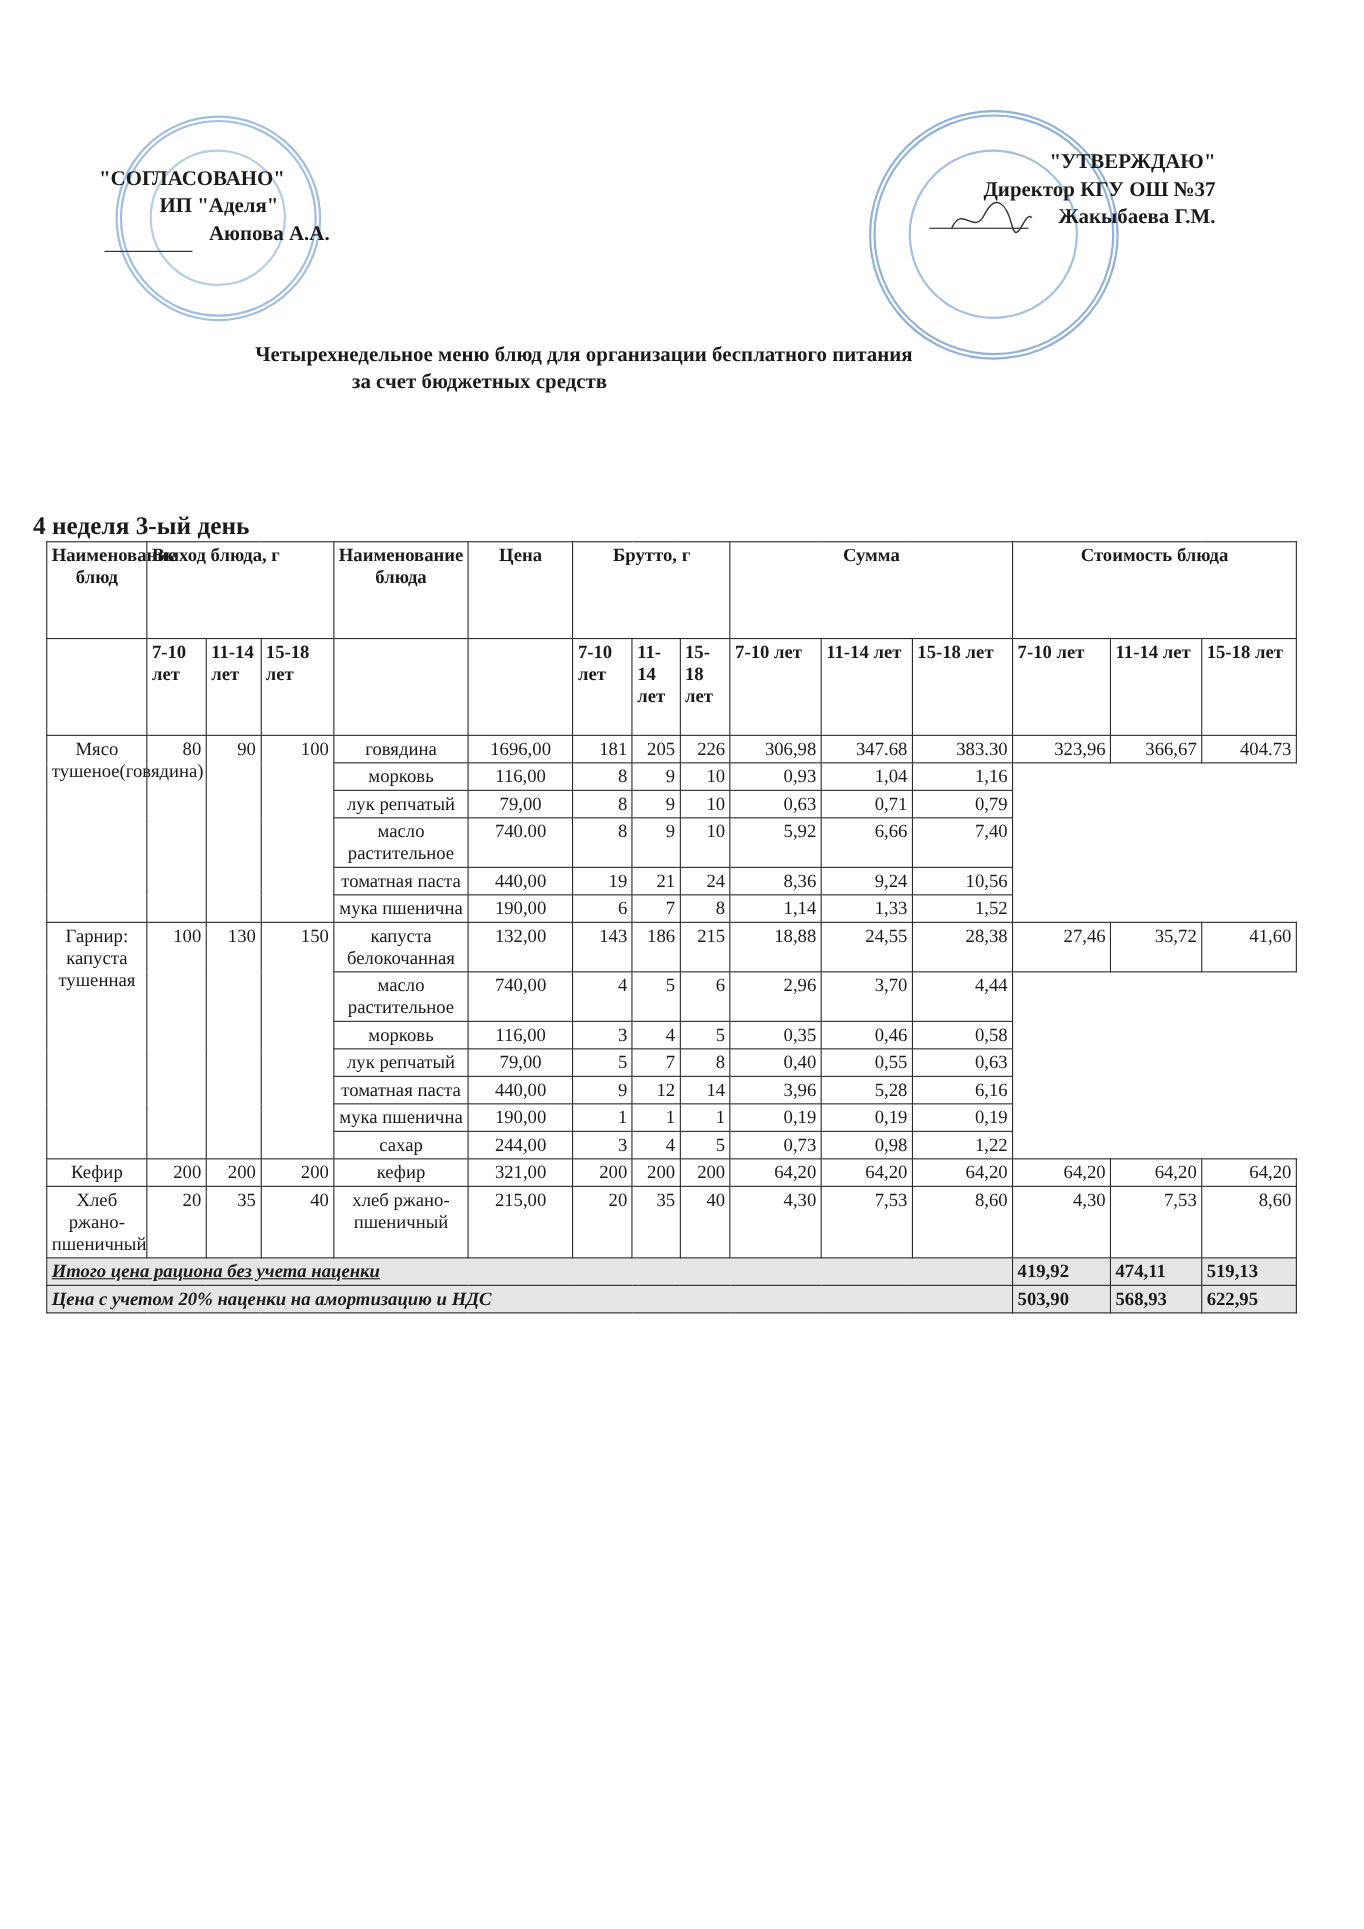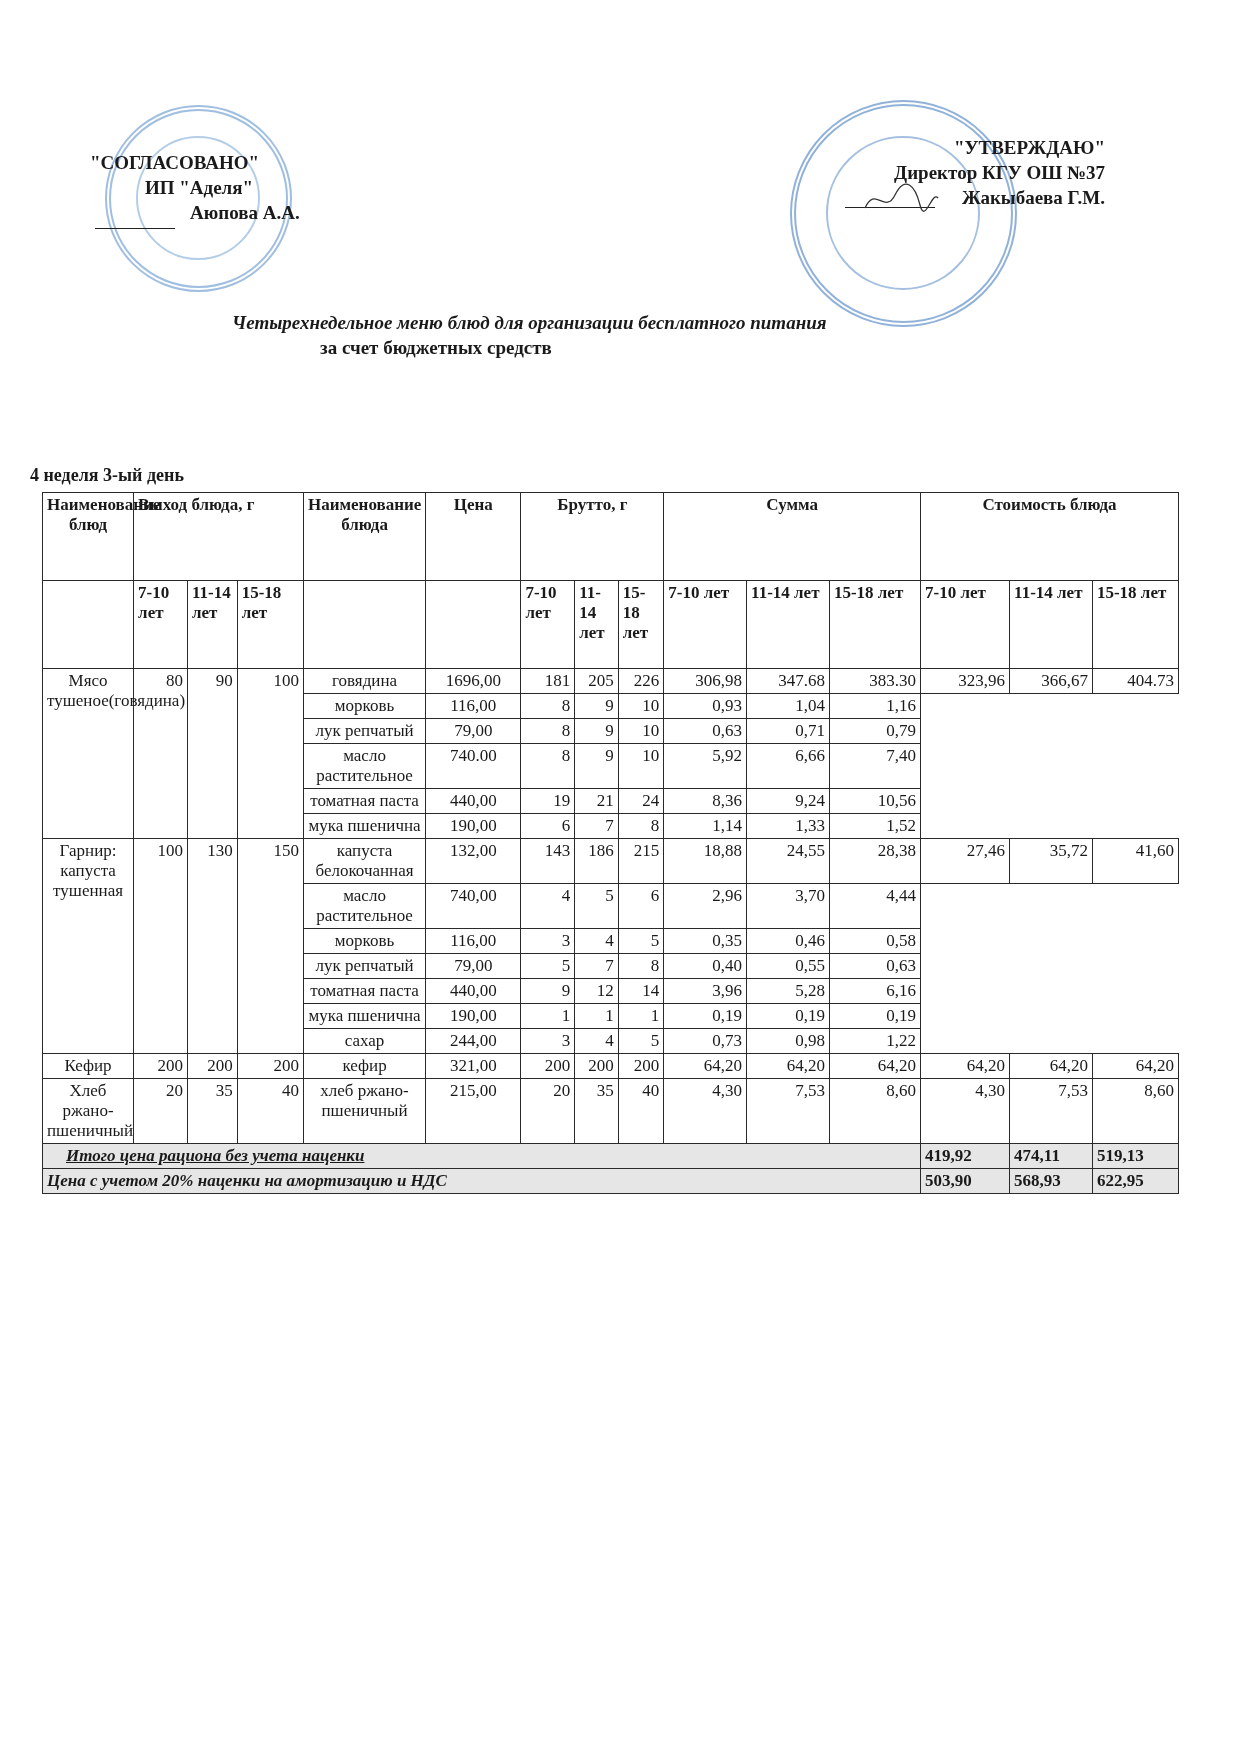--- a/index.html
+++ b/index.html
@@ -11,37 +11,37 @@
   .stamp-left .stamp-inner { left: 25px; top: 25px; width: 120px; height: 120px; }
   .stamp-right { left: 790px; top: 100px; width: 215px; height: 215px; border-color: #6c98cc; }
   .stamp-right .stamp-inner { left: 30px; top: 30px; width: 150px; height: 150px; border-color: #86aad6; }
   .approve { position: absolute; font-weight: bold; font-size: 19px; line-height: 25px; }
   .approve-left { left: 90px; top: 150px; }
   .approve-right { left: 810px; top: 135px; text-align: right; width: 295px; }
   .sign-line { position: absolute; border-top: 1px solid #222; }
   .title-block { position: absolute; left: 120px; top: 310px; width: 840px; font-weight: bold;
                  font-size: 19px; line-height: 25px; }
   .title-line { display: block; }
-  .t1 { padding-left: 112px; font-style: italic; }
+  .t1 { padding-left: 112px; }
   .t2 { padding-left: 45px; }
   .t3 { padding-left: 200px; }
   .t4 { padding-left: 298px; font-weight: bold; }
-  .day-label { position: absolute; left: 30px; top: 465px; font-weight: bold; font-size: 18px; }
+  .day-label { position: absolute; left: 30px; top: 465px; font-weight: bold; font-size: 23px; }
   table.menu { position: absolute; left: 42px; top: 492px; width: 1137px; border-collapse: collapse;
                font-size: 17px; table-layout: fixed; }
   table.menu td, table.menu th { border: 1.3px solid #2a2a2a; padding: 2px 4px; vertical-align: top; }
   table.menu th { font-weight: bold; font-size: 17px; }
   .hc { text-align: center; }
   .hl { text-align: left; }
   .num { text-align: right; }
   .lt { text-align: center; }
   .nob { border: none !important; }
   .foot td { background: #e6e6e6; font-style: italic; font-weight: bold; }
   .foot td.val { font-style: normal; text-align: left; }
-  .foot-label { text-decoration: underline; margin-left: 19px; }
+  .foot-label { text-decoration: underline; }
 </style>
 </head>
 <body>
 
 <div class="stamp stamp-left">
   <div class="stamp-inner"></div>
 </div>
 <div class="stamp stamp-right">
   <div class="stamp-inner"></div>
 </div>

